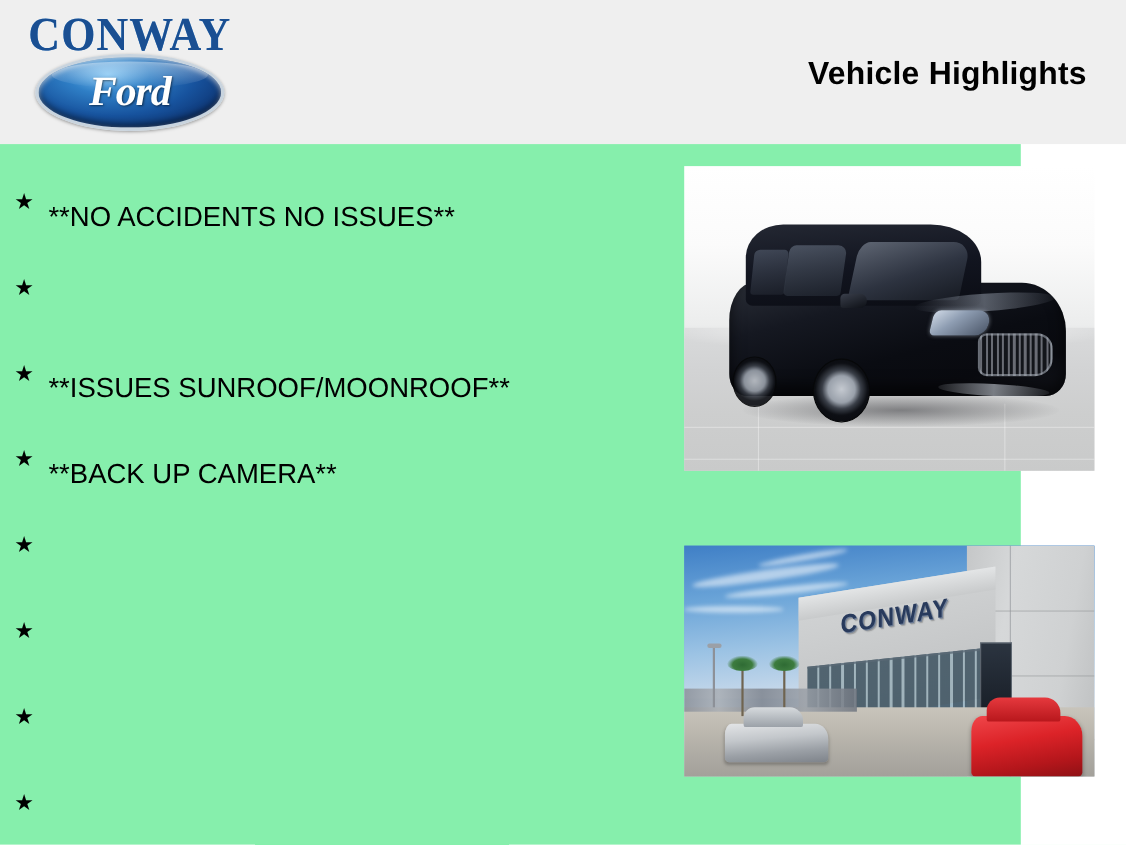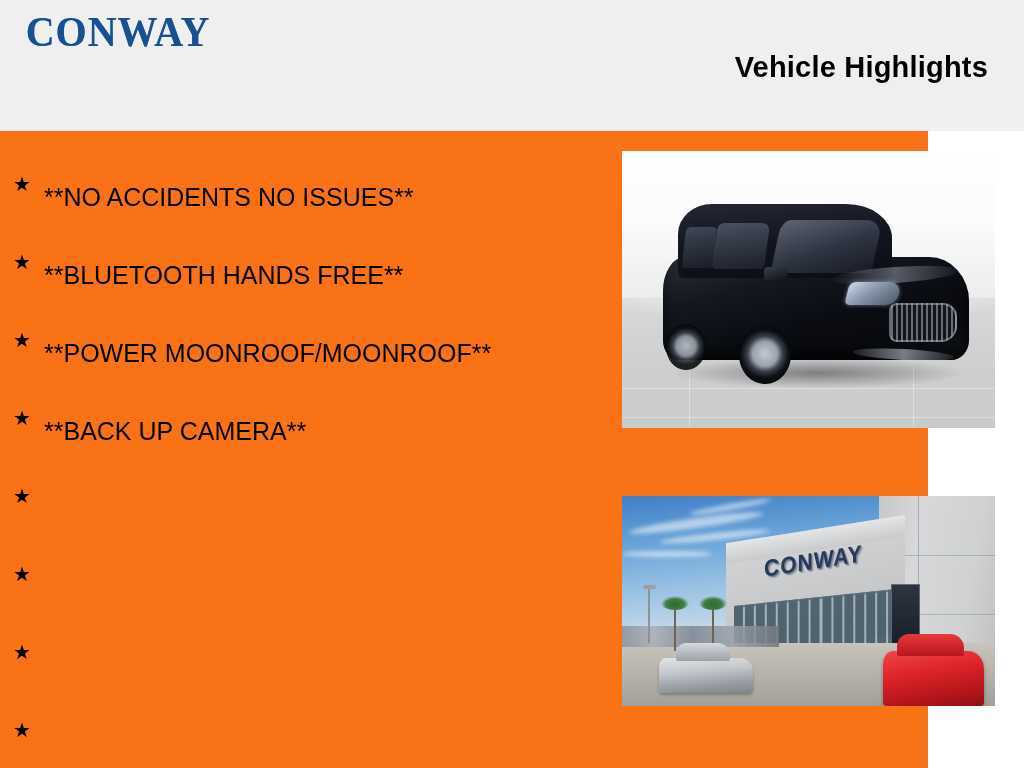--- a/index.html
+++ b/index.html
@@ -10,21 +10,21 @@
     height: 768px;
     background: #ffffff;
     font-family: "Liberation Sans", sans-serif;
     overflow: hidden;
   }
 
   .page {
     position: relative;
     width: 928px;
     height: 768px;
-    background: #f97316;
+    background: #86efac;
   }
 
   
   .header {
     position: absolute;
     left: 0; top: 0;
     width: 1024px;
     height: 131px;
     background: #efefef;
   }
@@ -489,37 +489,39 @@
 </head>
 <body>
 
 <div class="page">
 
   <div class="header">
 
     <div class="logo">
       <div class="logo-conway-shadow">CONWAY</div>
       <div class="logo-conway">CONWAY</div>
+      <div class="logo-oval">
+        <div class="logo-ford">Ford</div>
+      </div>
     </div>
 
     <div class="header-title">Vehicle Highlights</div>
   </div>
 
   <ul class="highlights">
     <li class="highlight-item">
       <span class="bullet-star">★</span>
       <span class="highlight-text">**NO ACCIDENTS NO ISSUES**</span>
     </li>
     <li class="highlight-item">
       <span class="bullet-star">★</span>
-      <span class="highlight-text">**BLUETOOTH HANDS FREE**</span>
-    </li>
-    <li class="highlight-item">
-      <span class="bullet-star">★</span>
-      <span class="highlight-text">**POWER MOONROOF/MOONROOF**</span>
+    </li>
+    <li class="highlight-item">
+      <span class="bullet-star">★</span>
+      <span class="highlight-text">**ISSUES SUNROOF/MOONROOF**</span>
     </li>
     <li class="highlight-item">
       <span class="bullet-star">★</span>
       <span class="highlight-text">**BACK UP CAMERA**</span>
     </li>
     <li class="highlight-item">
       <span class="bullet-star">★</span>
     </li>
     <li class="highlight-item">
       <span class="bullet-star">★</span>

